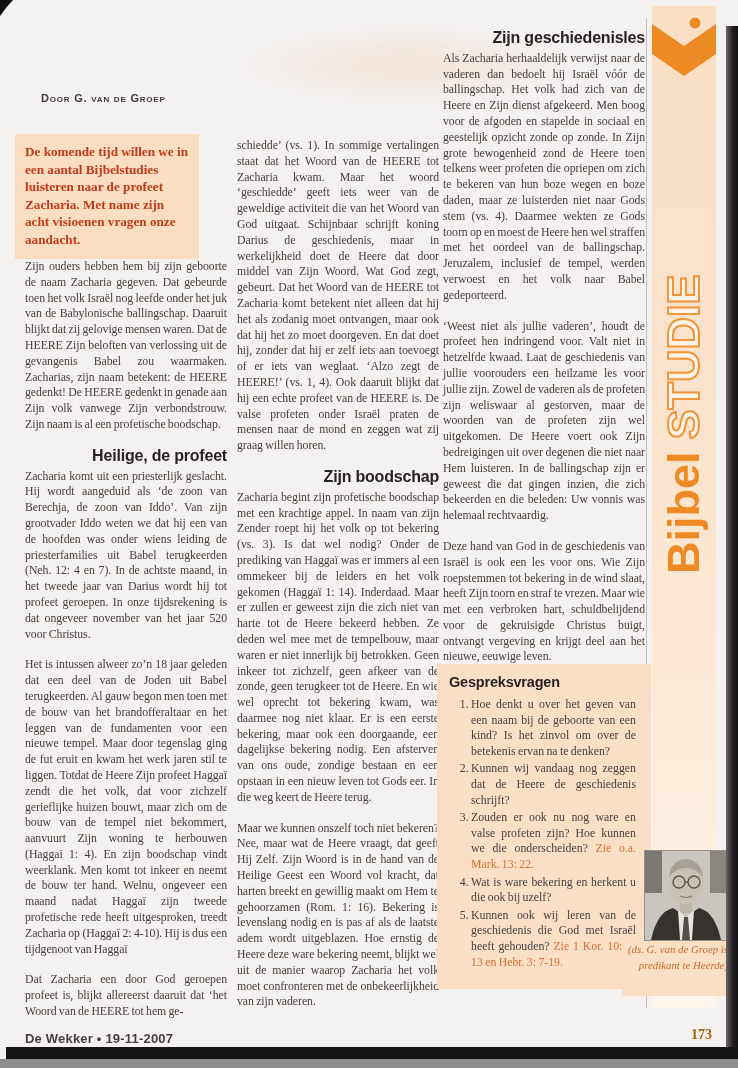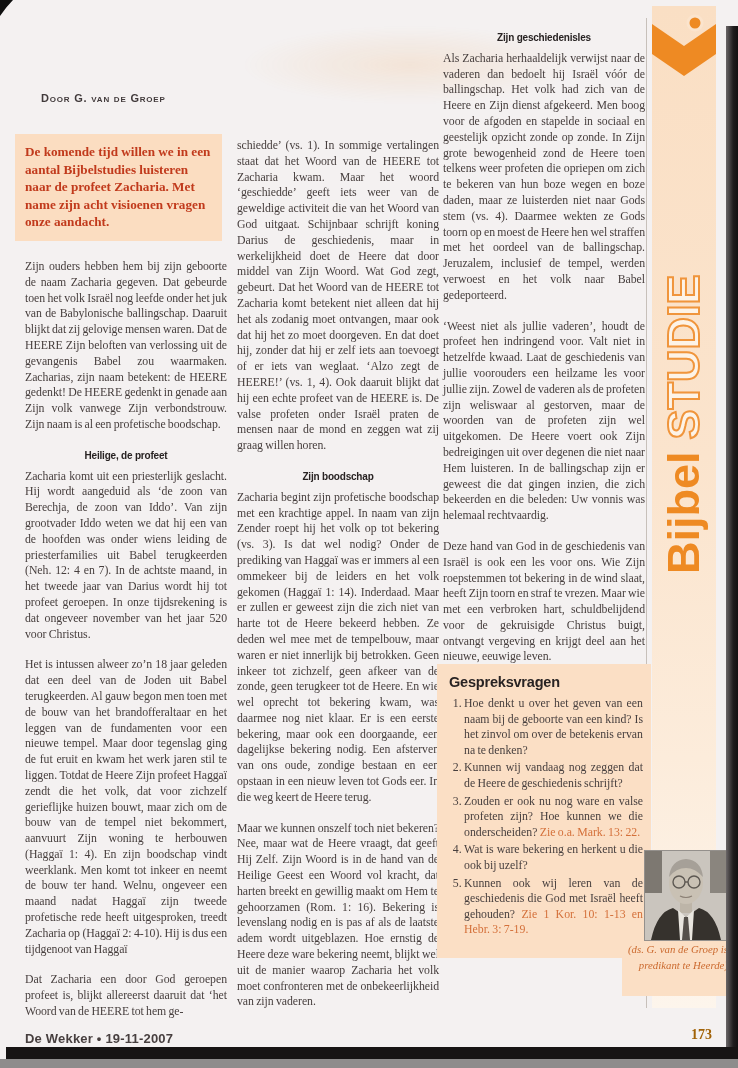--- a/index.html
+++ b/index.html
@@ -28,41 +28,41 @@
   .w-bijbel{color:#ee8a23;margin-inline-end:12px;}
   .w-studie{color:#fdf3e7;-webkit-text-stroke:2px #f0953c;}
 
   
   .title{position:absolute;left:25px;top:22px;margin:0;font-family:"Liberation Sans",sans-serif;
          font-size:35px;font-weight:bold;letter-spacing:-1px;color:#211d1e;}
   .byline{position:absolute;left:25px;top:92px;font-family:"Liberation Sans",sans-serif;
           font-size:11px;font-variant:small-caps;font-weight:600;letter-spacing:0.8px;color:#413a3b;padding-left:16px;}
 
   
-  .intro-box{position:absolute;left:15px;top:134px;width:207px;box-sizing:border-box;
+  .intro-box{position:absolute;left:15px;top:134px;width:184px;box-sizing:border-box;
              padding:9px 10px 10px 10px;background:#fbddc1;}
   .intro-box p{margin:0;font-weight:bold;font-size:13.2px;line-height:17.6px;color:#c13a1c;}
 
   
   .col{position:absolute;width:202px;text-align:justify;font-size:11.8px;line-height:15.8px;
        word-spacing:-0.6px;letter-spacing:-0.05px;color:#463e3d;}
   .col p{margin:0 0 15px 0;}
-  .col h2{font-family:"Liberation Sans",sans-serif;font-size:10px;font-weight:bold;
-          color:#282323;margin:1px 0 5px 0;text-align:center;letter-spacing:-0.2px;word-spacing:0;}
+  .col h2{font-family:"Liberation Sans",sans-serif;font-size:16px;font-weight:bold;
+          color:#282323;margin:1px 0 5px 0;text-align:right;letter-spacing:-0.2px;word-spacing:0;}
   .col1{left:25px;top:259px;}
   .col2{left:237px;top:138px;}
   .col3{left:443px;top:30px;}
   .col3 h2{margin-top:0;}
 
   
   .questions-box{position:absolute;left:437px;top:664px;width:214px;min-height:294px;
                  box-sizing:border-box;background:#fbdfc5;padding:10px 8px 12px 12px;}
   .questions-box h2{font-family:"Liberation Sans",sans-serif;font-size:14.5px;font-weight:bold;
                     color:#282323;margin:0 0 6px 0;letter-spacing:-0.2px;}
-  .questions-box ol{margin:0;padding-left:15px;font-size:11.8px;line-height:15.6px;
+  .questions-box ol{margin:7px;padding-left:15px;font-size:11.8px;line-height:15.6px;
                     word-spacing:-0.6px;color:#473f3e;text-align:justify;}
   .questions-box li{margin-bottom:2px;}
   .ref{color:#d4703a;}
 
   
   .caption-bg{position:absolute;left:622px;top:936px;width:106px;height:60px;background:#fbdfc5;}
   .photo{position:absolute;left:645px;top:851px;width:82px;height:89px;outline:1px solid #94908c;
          background:#cac5be;}
   .photo svg{display:block;width:100%;height:100%;}
   .photo-caption{position:absolute;left:618px;top:941px;width:110px;text-align:right;

